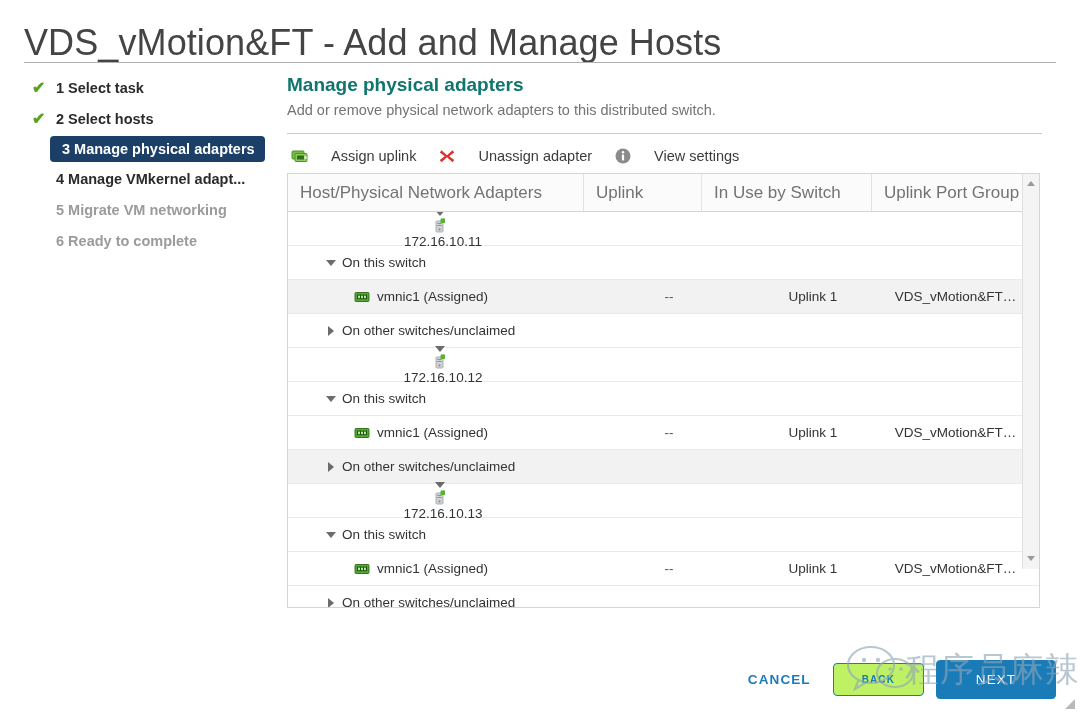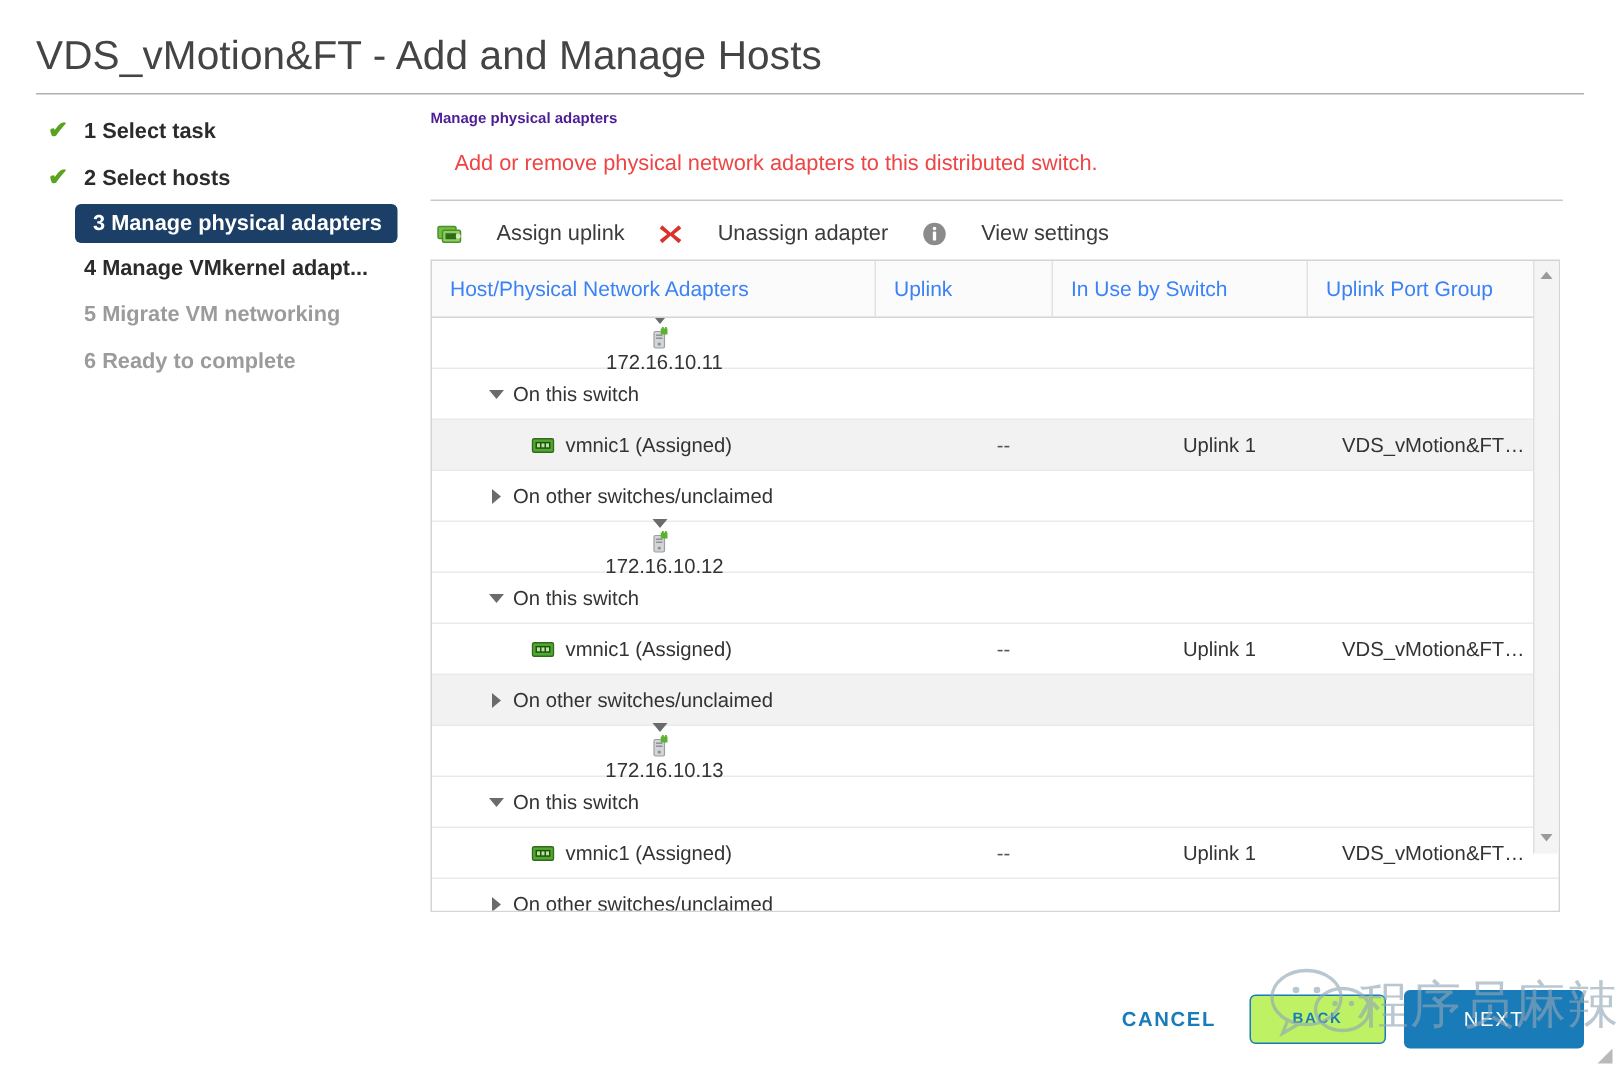--- a/index.html
+++ b/index.html
@@ -15,21 +15,21 @@
     font-family: "Liberation Sans", sans-serif;
     color: #333333;
     -webkit-font-smoothing: antialiased;
   }
 
   
   .wizard-title {
     position: absolute;
     left: 24px;
     top: 22px;
-    font-size: 27px;
+    font-size: 36px;
     font-weight: 400;
     color: #444444;
     letter-spacing: 0.1px;
     white-space: nowrap;
   }
   .title-rule {
     position: absolute;
     left: 24px;
     top: 62px;
     width: 1032px;
@@ -85,29 +85,29 @@
   }
 
   
   .pane {
     position: absolute;
     left: 287px;
     top: 74px;
     width: 755px;
   }
   .pane-title {
-    font-size: 10px;
+    font-size: 19px;
     font-weight: bold;
-    color: #4c1d95;
+    color: #0f766e;
     margin: 0 0 6px 0;
   }
   .pane-sub {
     font-size: 14.5px;
-    color: #ef4444;
-    margin: 16px;
+    color: #737373;
+    margin: 0;
   }
   .pane-rule {
     margin-top: 15px;
     width: 755px;
     height: 1px;
     background: #c9c9c9;
   }
 
   
   .toolbar {
@@ -144,22 +144,22 @@
     box-sizing: border-box;
   }
   .grid-head {
     display: flex;
     height: 38px;
     background: #fbfbfb;
     border-bottom: 1px solid #d4d4d4;
     box-sizing: border-box;
   }
   .gh {
-    font-size: 14px;
-    color: #3b82f6;
+    font-size: 17px;
+    color: #737373;
     line-height: 37px;
     padding-left: 12px;
     box-sizing: border-box;
     border-right: 1px solid #e2e2e2;
     overflow: hidden;
     white-space: nowrap;
   }
   .gh.c0 { width: 296px; }
   .gh.c1 { width: 170px; }
   .gh.c2 { width: 118px; }

